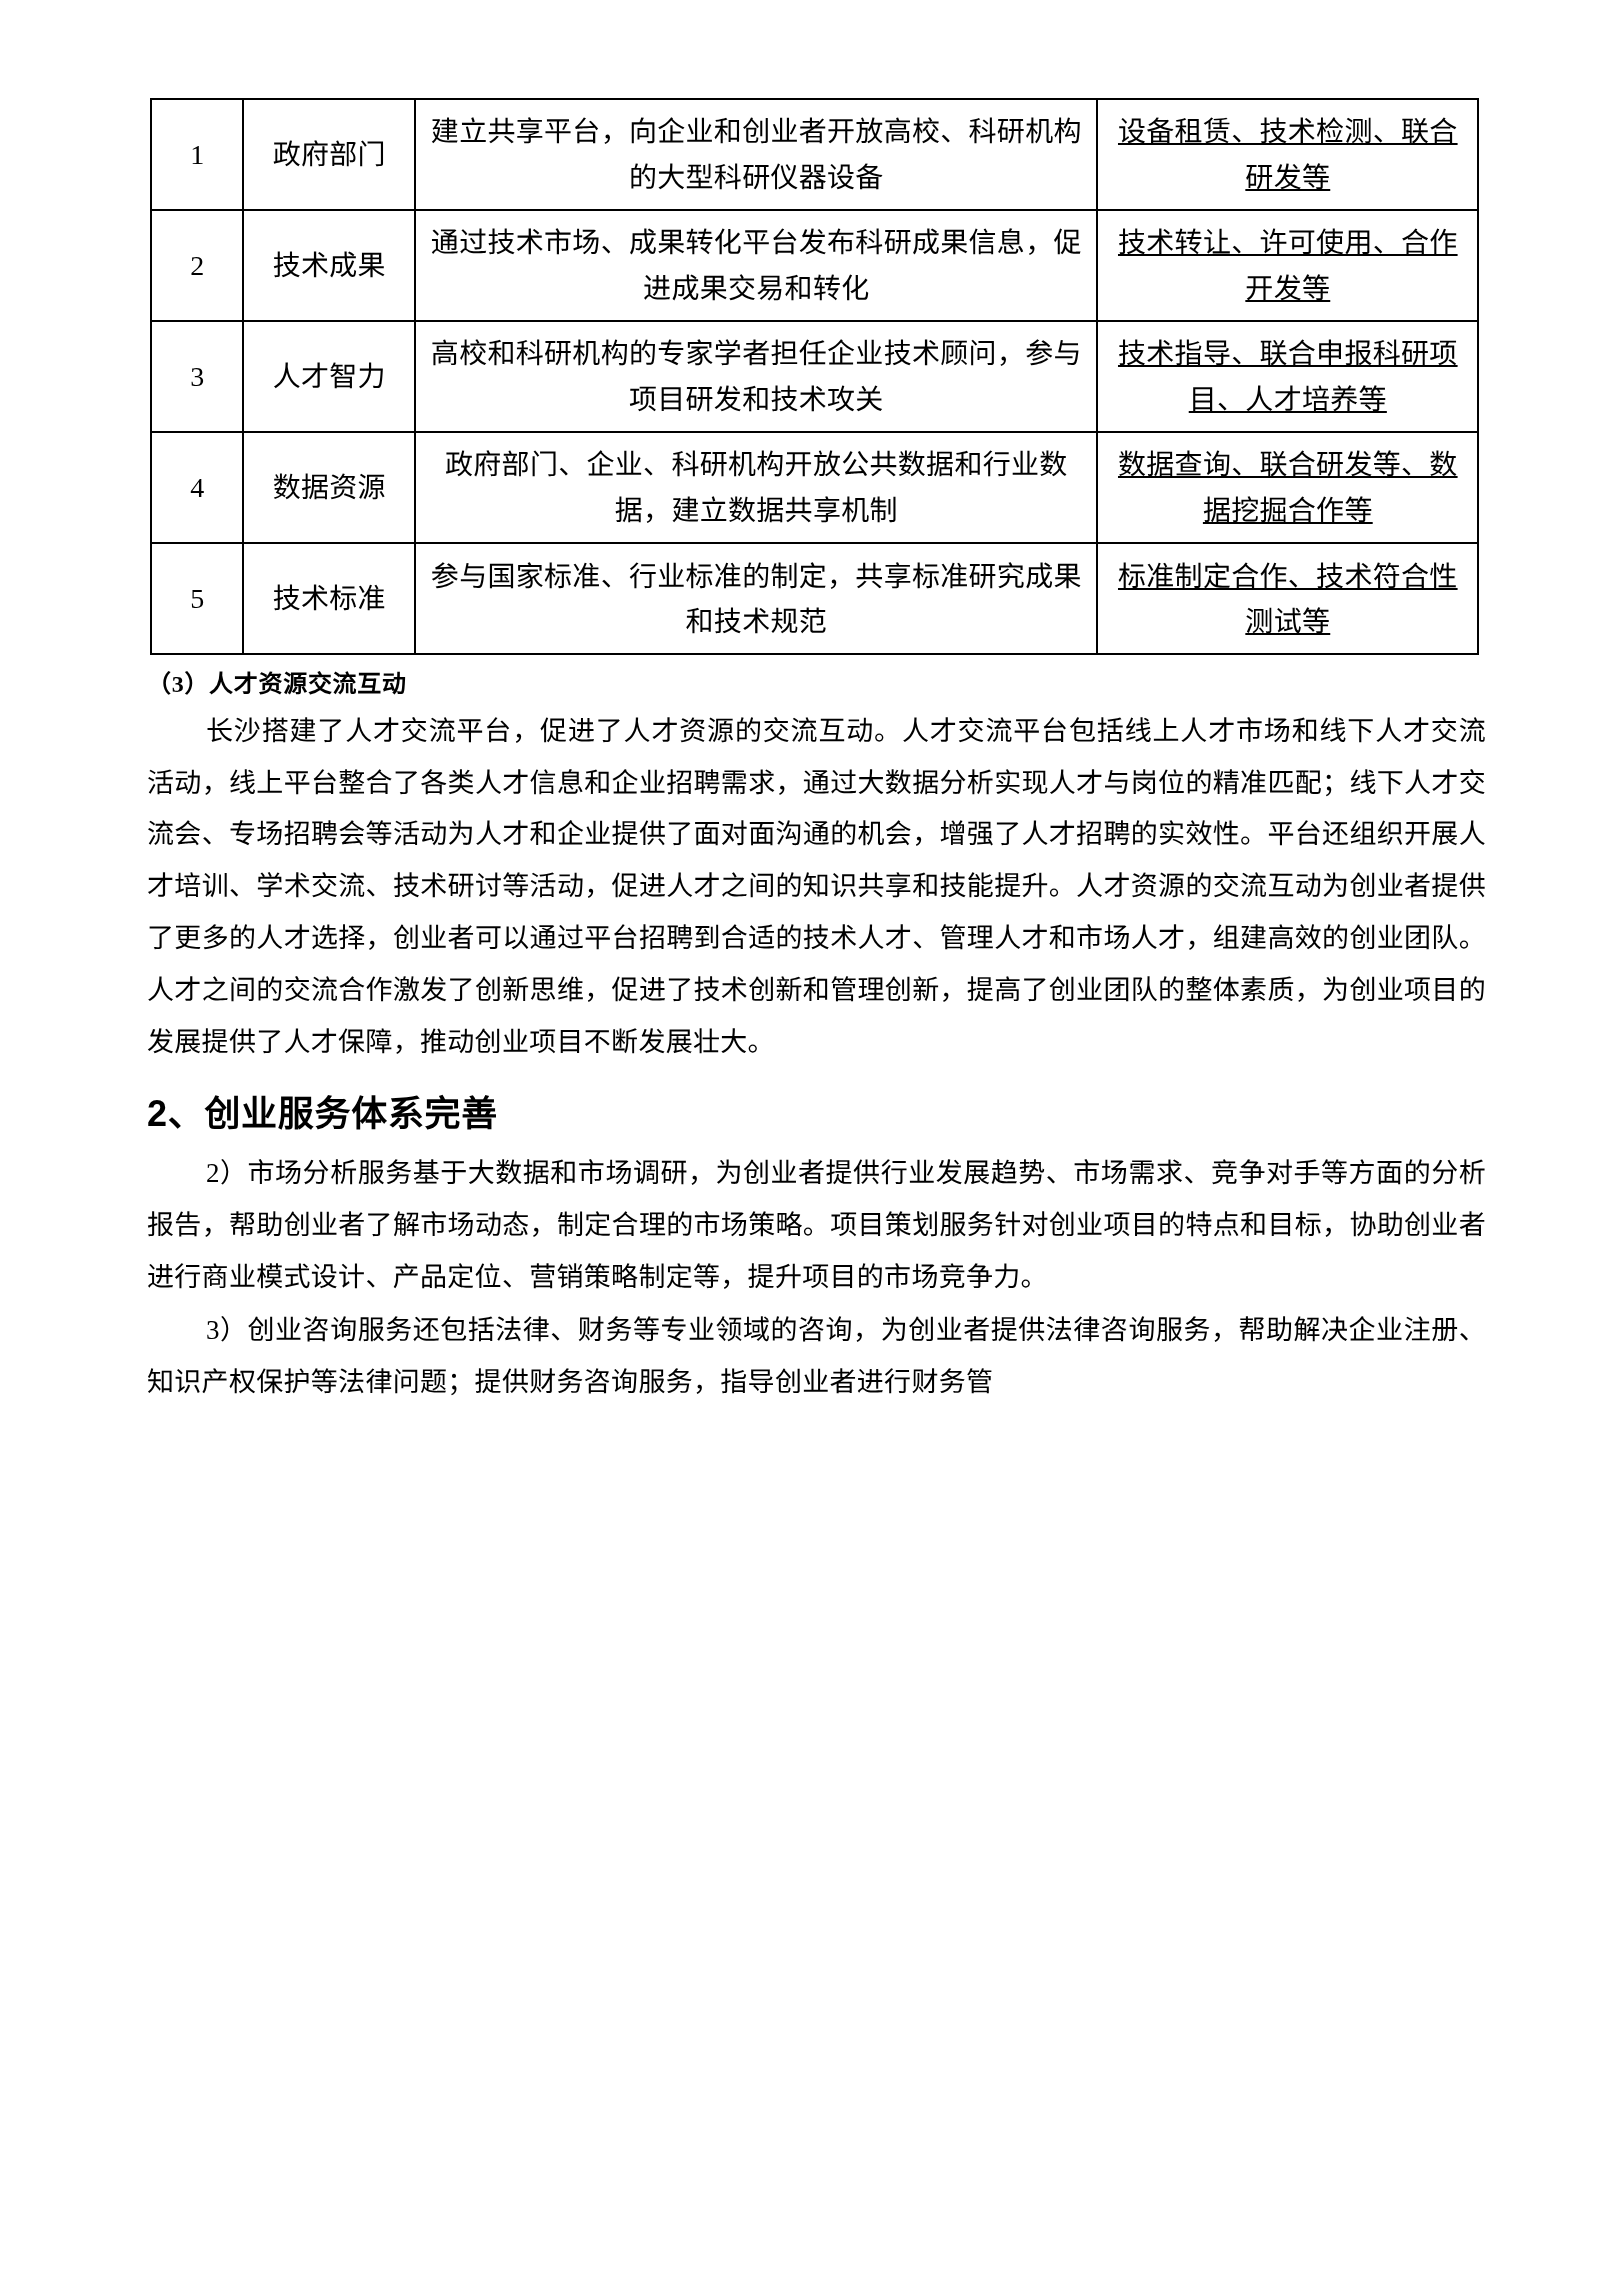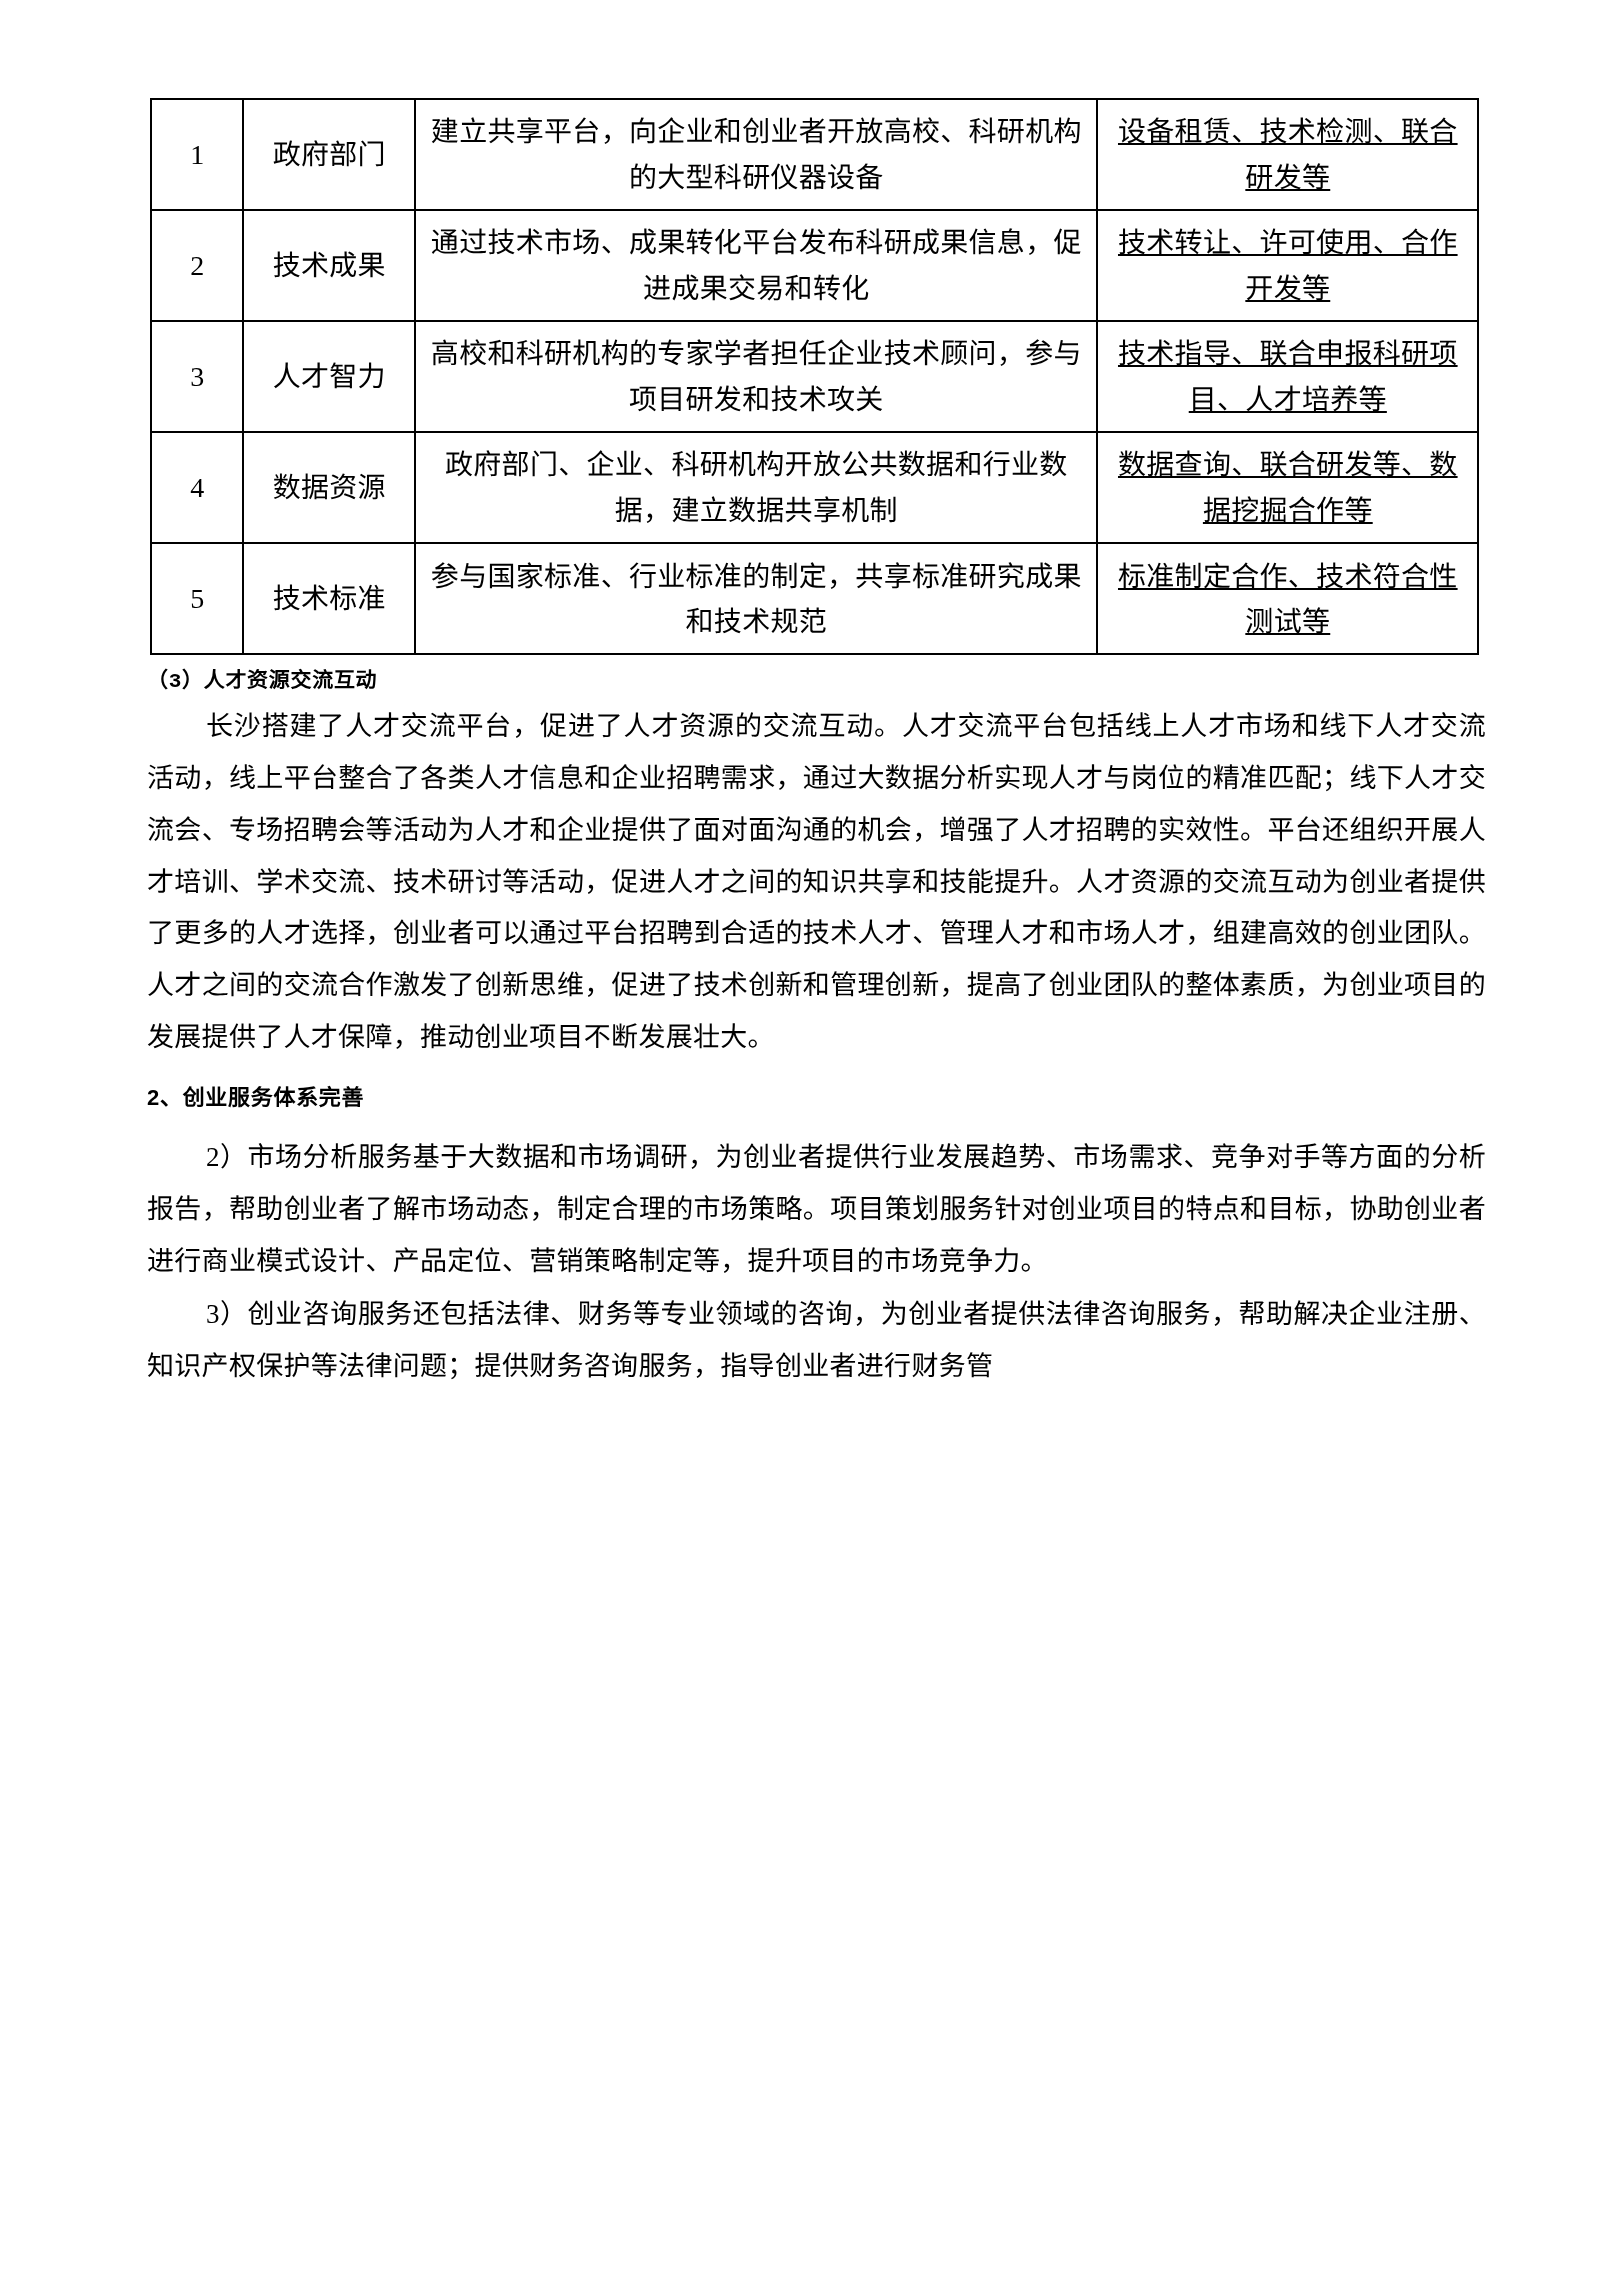--- a/index.html
+++ b/index.html
@@ -42,32 +42,32 @@
     font-family: "Liberation Serif", "DejaVu Serif", serif;
     letter-spacing: 0.3px;
   }
   td.col-index  { width: 77px; }
   td.col-kind   { width: 157px; }
   td.col-desc   { width: 667px; }
   td.col-mode   { width: 366px; text-decoration: underline; }
 
   
   .heading-sub {
-    font-size: 21px;
+    font-size: 24px;
     font-weight: bold;
     line-height: 1.55;
     margin: 10.5px 0 2.6px 0;
     letter-spacing: 0.7px;
-    font-family: Liberation Mono, monospace;
+    font-family: Liberation Serif, serif;
   }
   .heading-num {
-    font-size: 22px;
+    font-size: 36px;
     font-weight: bold;
     line-height: 1.55;
-    margin: 17px 0 17px 0;
+    margin: 17px 0 7px 0;
     letter-spacing: 0.7px;
     font-family: "Liberation Sans", "DejaVu Sans", sans-serif;
   }
   p.body-text {
     font-size: 27px;
     line-height: 1.92;
     margin: 0 0 1.3px 0;
     text-indent: 59px;
     text-align: justify;
     text-justify: inter-ideograph;

